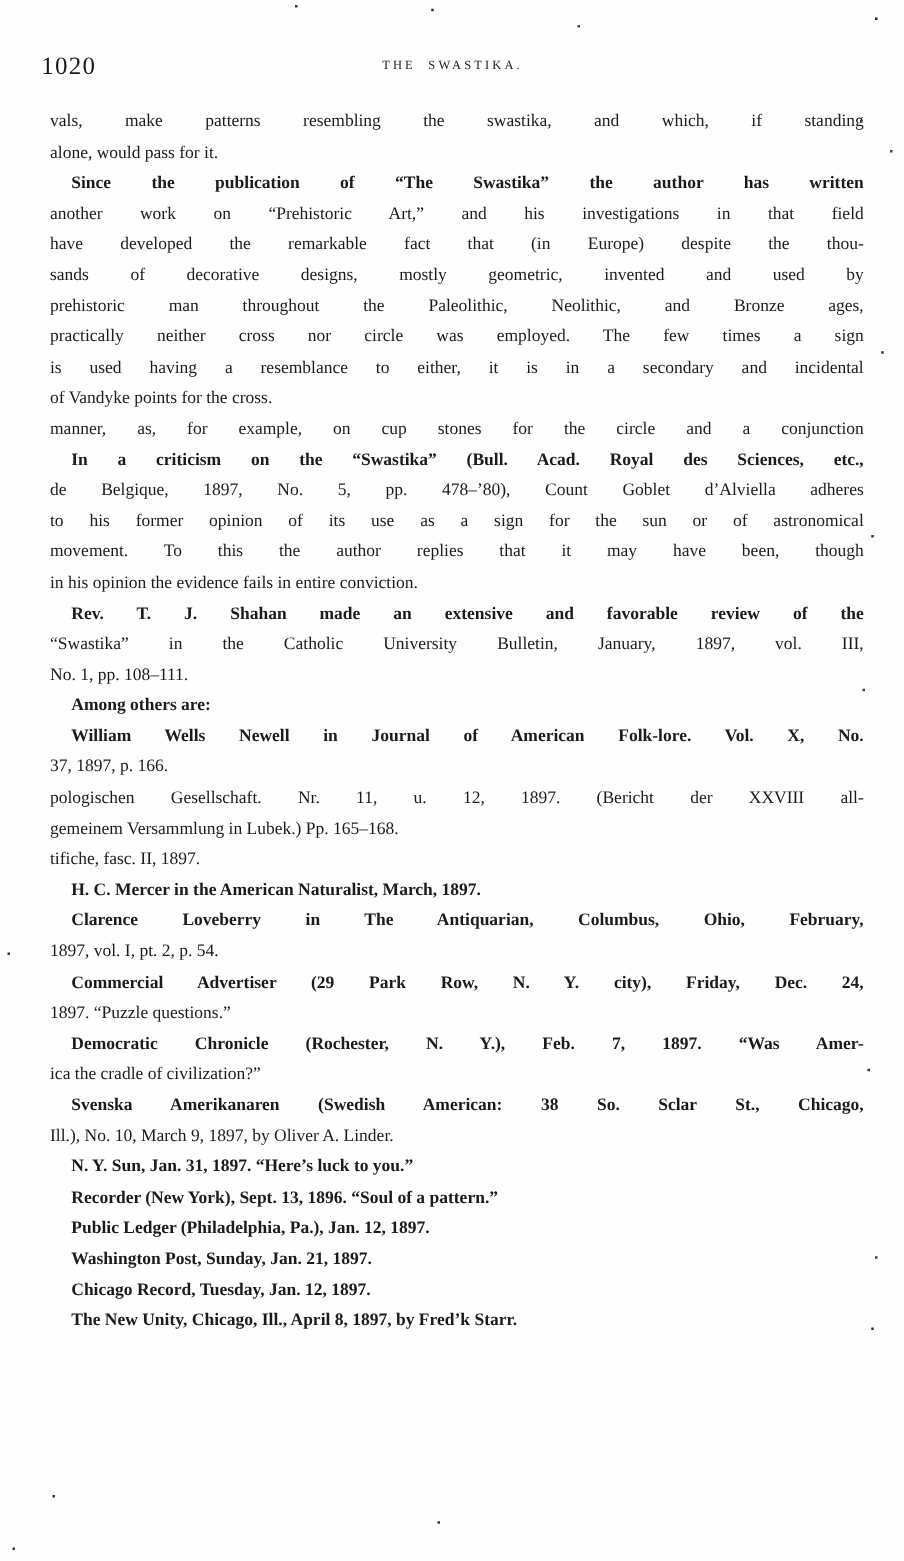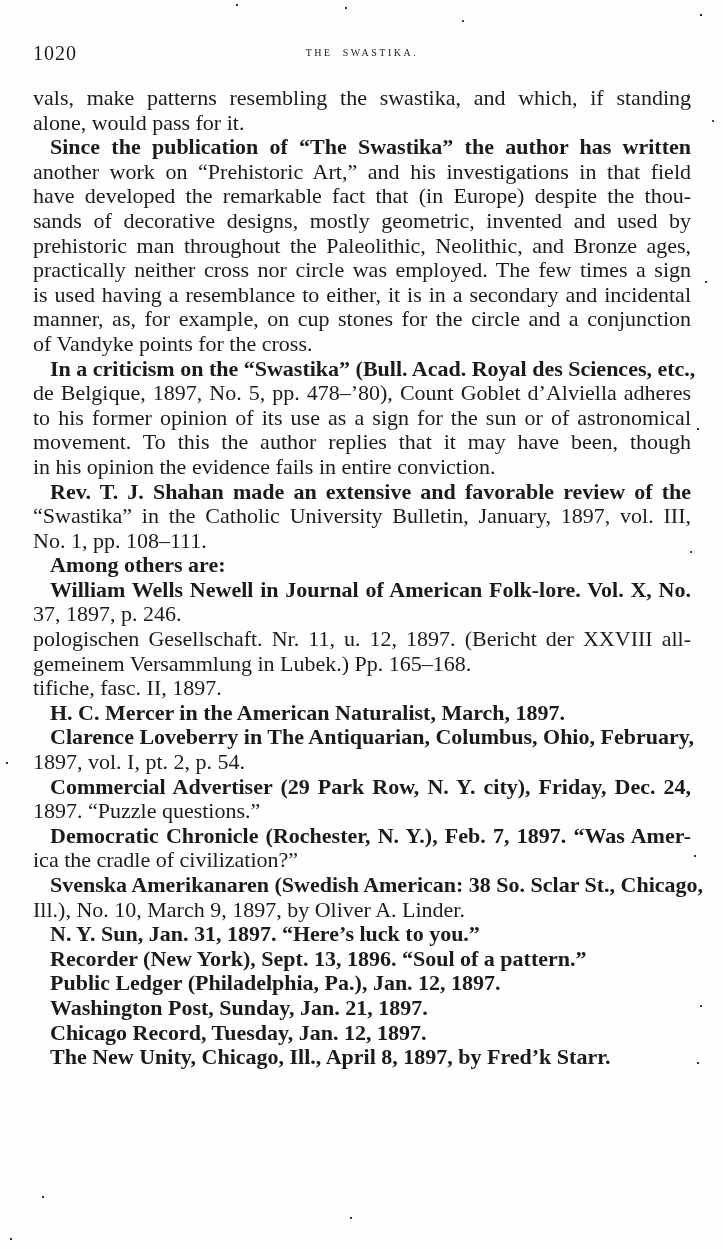--- a/index.html
+++ b/index.html
@@ -43,27 +43,28 @@
   .page-body {
     position: absolute;
     top: 86px;
     left: 33px;
     width: 658px;
   }
   .paragraph {
     margin: 0;
   }
   .line {
-    font-size: 22px;
+    font-size: 14px;
     line-height: 24.6px;
     height: 24.6px;
     white-space: nowrap;
     text-align: justify;
     text-align-last: justify;
     text-justify: inter-word;
+    margin-left: 7px;
   }
   .line.last {
     text-align-last: left;
   }
   .line.indent {
     text-indent: 17px;
     font-weight: bold;
   }
   
   .speckles {
@@ -94,41 +95,41 @@
         <div class="line last">alone, would pass for it.</div>
       </div>
       <div class="paragraph">
         <div class="line indent">Since the publication of “The Swastika” the author has written</div>
         <div class="line">another work on “Prehistoric Art,” and his investigations in that field</div>
         <div class="line">have developed the remarkable fact that (in Europe) despite the thou-</div>
         <div class="line">sands of decorative designs, mostly geometric, invented and used by</div>
         <div class="line">prehistoric man throughout the Paleolithic, Neolithic, and Bronze ages,</div>
         <div class="line">practically neither cross nor circle was employed.  The few times a sign</div>
         <div class="line">is used having a resemblance to either, it is in a secondary and incidental</div>
+        <div class="line last">of Vandyke points for the cross.</div>
         <div class="line">manner, as, for example, on cup stones for the circle and a conjunction</div>
-        <div class="line last">of Vandyke points for the cross.</div>
       </div>
       <div class="paragraph">
         <div class="line indent">In a criticism on the “Swastika” (Bull. Acad. Royal des Sciences, etc.,</div>
         <div class="line">de Belgique, 1897, No. 5, pp. 478–’80), Count Goblet d’Alviella adheres</div>
         <div class="line">to his former opinion of its use as a sign for the sun or of astronomical</div>
         <div class="line">movement.  To this the author replies that it may have been, though</div>
         <div class="line last">in his opinion the evidence fails in entire conviction.</div>
       </div>
       <div class="paragraph">
         <div class="line indent">Rev. T. J. Shahan made an extensive and favorable review of the</div>
         <div class="line">“Swastika” in the Catholic University Bulletin, January, 1897, vol. III,</div>
         <div class="line last">No. 1, pp. 108–111.</div>
       </div>
       <div class="paragraph">
         <div class="line last indent">Among others are:</div>
       </div>
       <div class="paragraph">
         <div class="line indent">William Wells Newell in Journal of American Folk-lore.  Vol. X, No.</div>
-        <div class="line last">37, 1897, p. 246.</div>
+        <div class="line last">37, 1897, p. 166.</div>
       </div>
       <div class="paragraph">
         <div class="line">pologischen Gesellschaft.  Nr. 11, u. 12, 1897.  (Bericht der XXVIII all-</div>
         <div class="line last">gemeinem Versammlung in Lubek.)  Pp. 165–168.</div>
       </div>
       <div class="paragraph">
         <div class="line last">tifiche, fasc. II, 1897.</div>
       </div>
       <div class="paragraph">
         <div class="line last indent">H. C. Mercer in the American Naturalist, March, 1897.</div>

